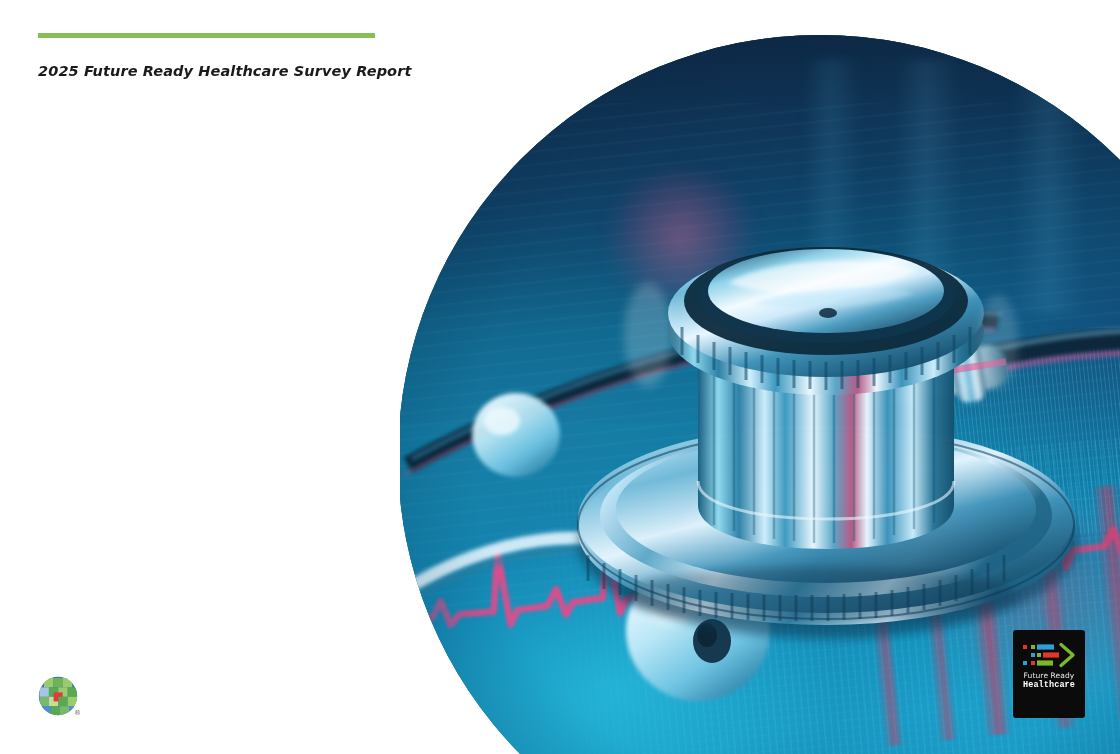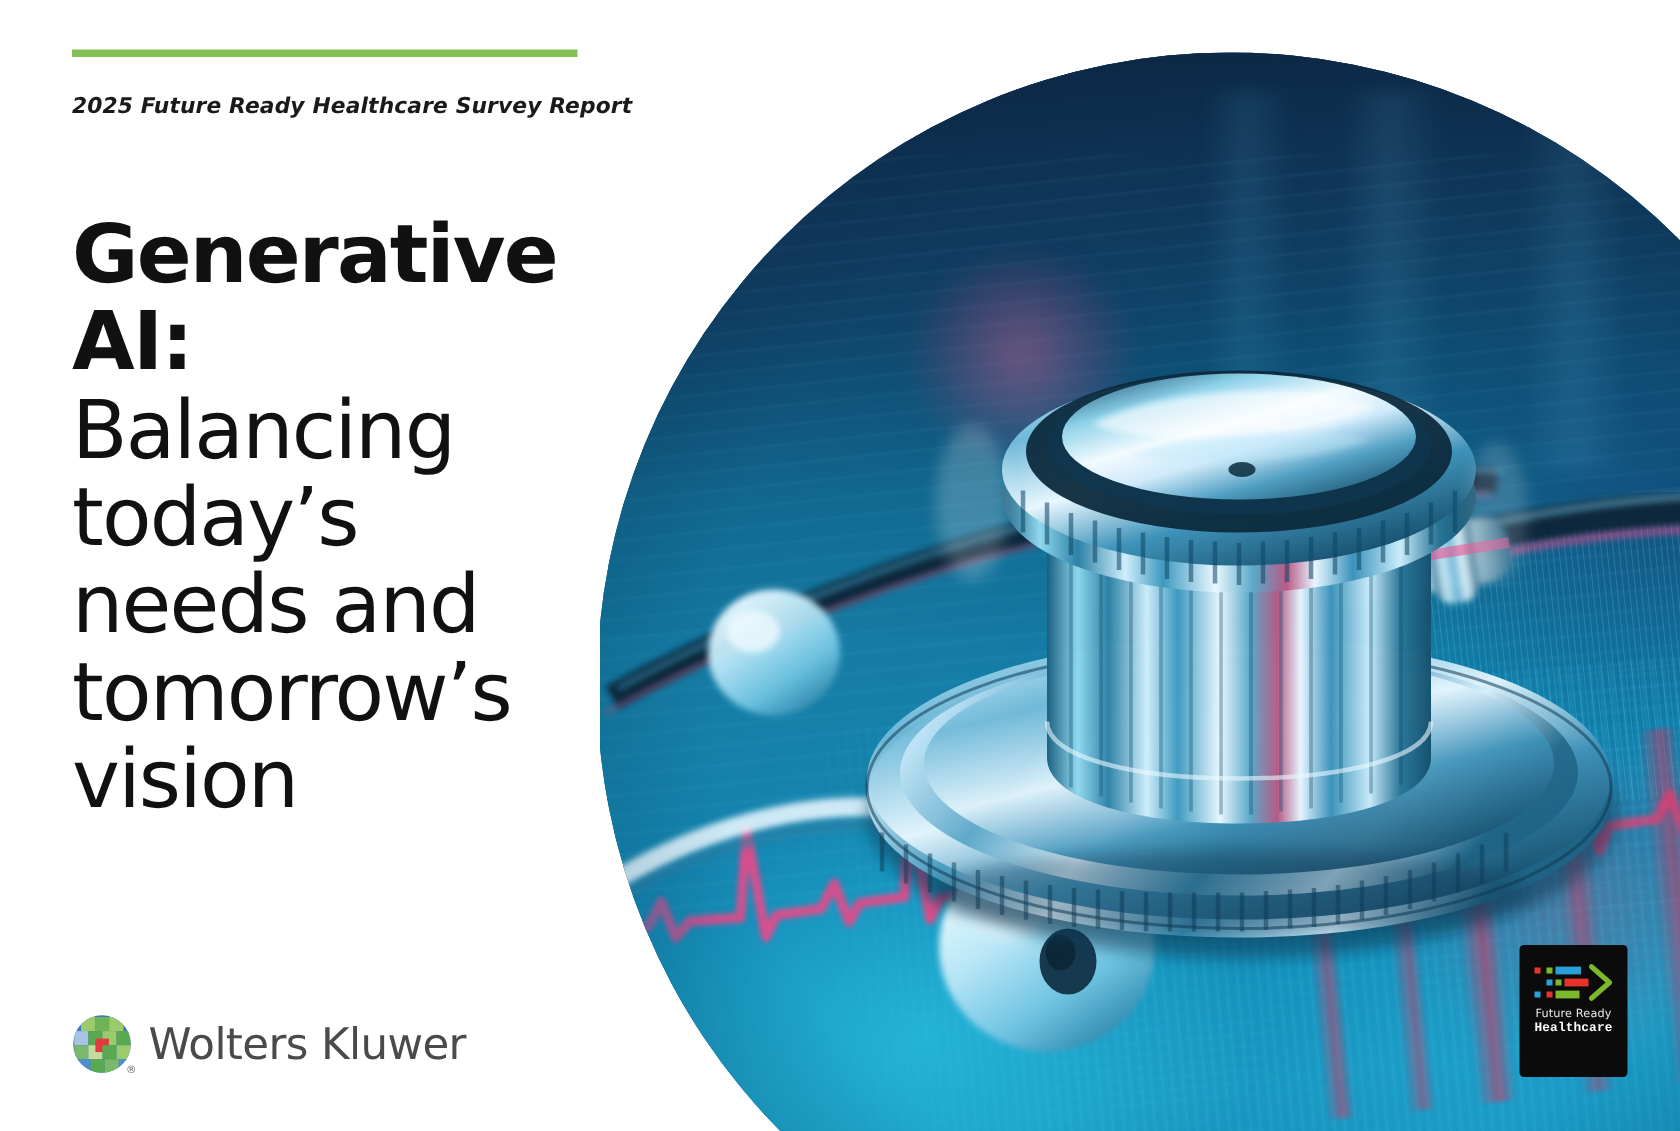--- a/index.html
+++ b/index.html
@@ -19,21 +19,21 @@
     position: relative;
     width: 1120px;
     height: 754px;
     background: #ffffff;
     overflow: hidden;
   }
 
   
   .left-col {
     position: absolute;
-    left: 10px; top: 0;
+    left: 0; top: 0;
     width: 400px;
     height: 754px;
     z-index: 30;
   }
 
   .accent-rule {
     position: absolute;
     left: 38px;
     top: 33px;
     width: 337px;
@@ -501,21 +501,20 @@
       <div class="hero-vignette"></div>
     </div>
   </div>
 
   <div class="left-col">
 
     <div class="accent-rule"></div>
 
     <div class="eyebrow">2025 Future Ready Healthcare Survey Report</div>
 
-    <h1 class="headline"><span class="hl-bold">Generative AI:</span><span class="hl-light"> Balancing today’s needs and tomorrow’s vision</span></h1>
 
     <div class="wk-logo">
       <div class="wk-mark">
         <svg width="40" height="40" viewBox="0 0 40 40">
           <defs>
             <clipPath id="wkCircle">
                 <circle cx="20" cy="20" r="19.2"></circle>
               </clipPath>
           </defs>
           <g clip-path="url(#wkCircle)">
@@ -539,21 +538,20 @@
             <rect x="3" y="30.2" width="9.4" height="9.4" fill="#4f8fd0"></rect>
             <rect x="12.4" y="30.2" width="9.4" height="9.4" fill="#5aa84f"></rect>
             <rect x="21.8" y="30.2" width="9.4" height="9.4" fill="#7ab96a"></rect>
             <rect x="31.2" y="30.2" width="9.4" height="9.4" fill="#4f8fd0"></rect>
 
             <circle cx="20" cy="20" r="19.2" fill="none" stroke="#ffffff" stroke-opacity="0.0" stroke-width="0"></circle>
           </g>
         </svg>
         <span class="wk-reg">®</span>
       </div>
-      <div class="wk-word">Wolters Kluwer</div>
     </div>
   </div>
 
   <div class="fr-badge">
     <div class="fr-mark">
       <svg width="56" height="30" viewBox="0 0 56 30">
 
         <rect x="2" y="4" width="4" height="4" fill="#e8332a"></rect>
         <rect x="10" y="4" width="4" height="4" fill="#7ab929"></rect>
         <rect x="16" y="3.4" width="17" height="5.2" fill="#2b9fd8"></rect>

